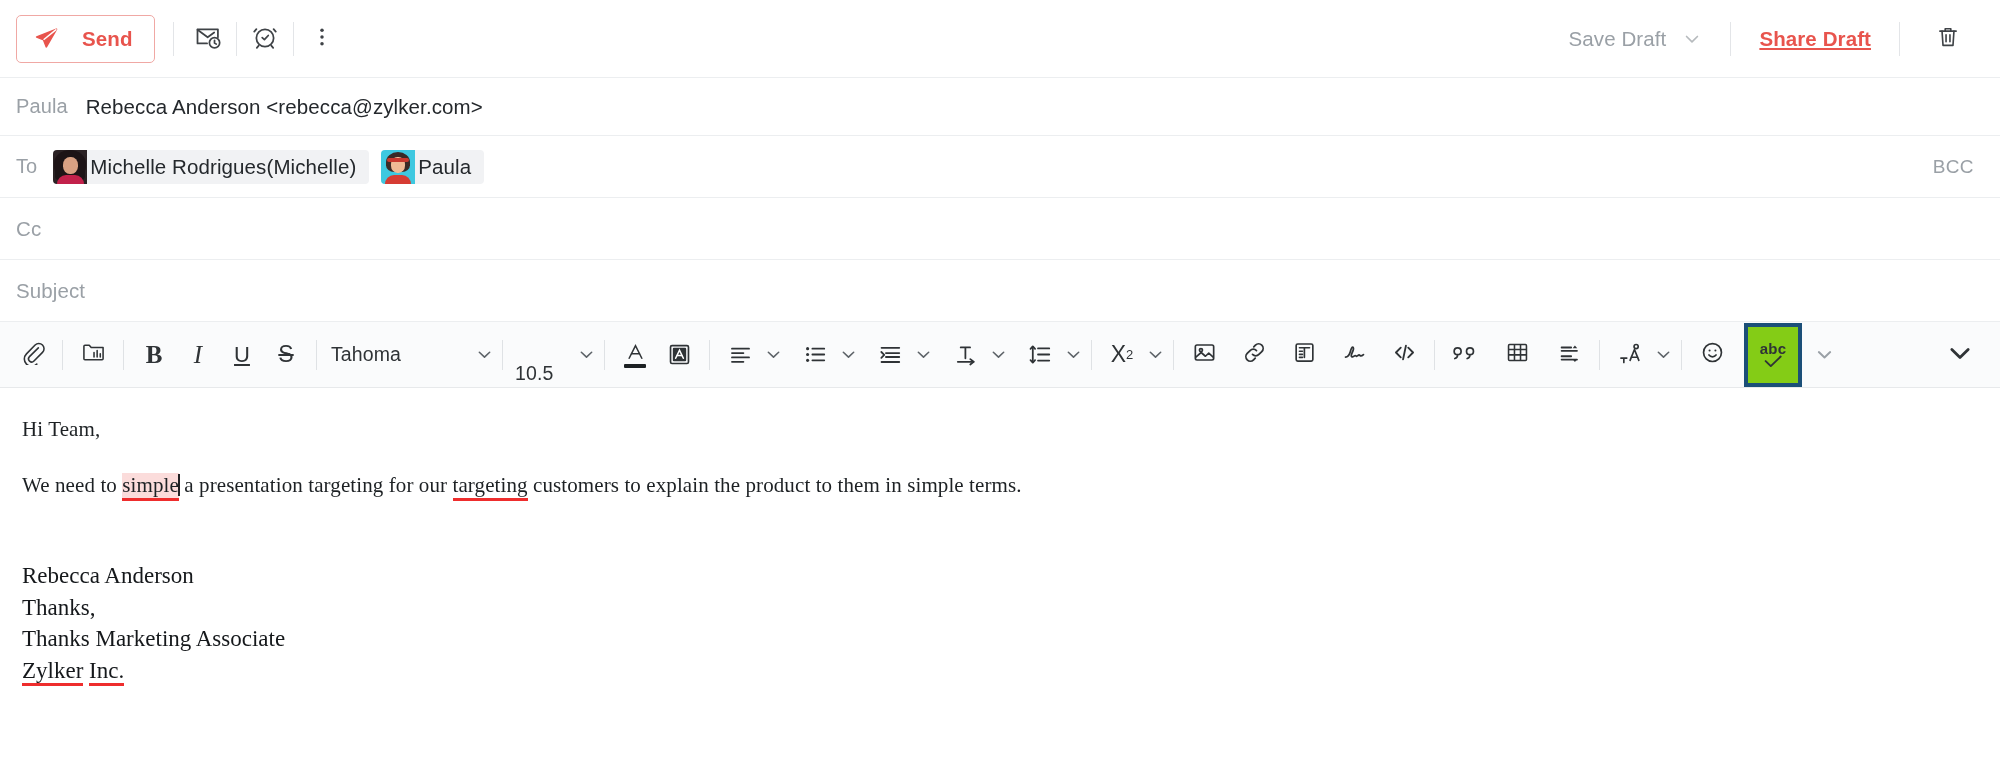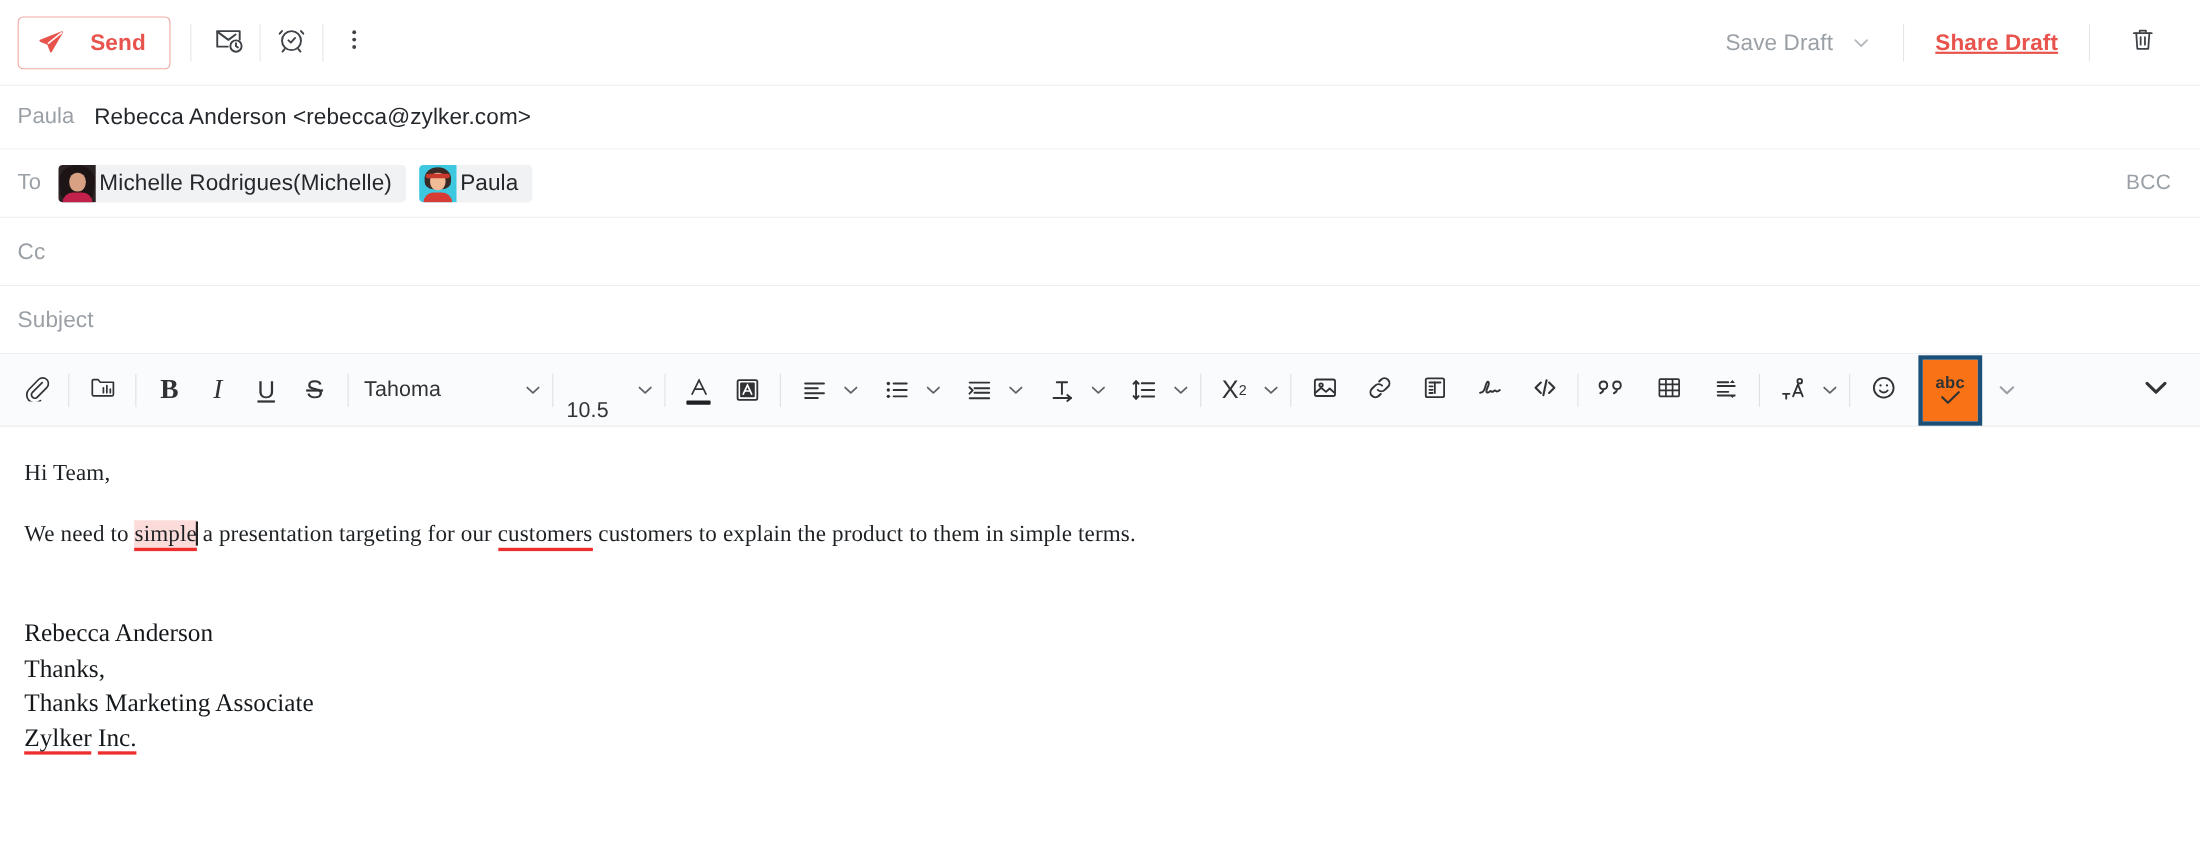--- a/index.html
+++ b/index.html
@@ -122,21 +122,21 @@
   }
   .font-size {
     font-size: 19.5px; color:#2f3336; width: 64px;
     display:flex; align-items:center; cursor:pointer; padding-left: 4px;
     letter-spacing:.1px;
     margin-top:38px;
   }
   .f-btn.selected-outline {
     outline: 4px solid #1b4f78;
     outline-offset: 0px;
-    background: #f97316;
+    background: #84cc16;
     height: 56px;
     min-width: 50px;
     border-radius:0;
   }
   .fmt-expand { margin-left:auto; padding-right: 8px; color:#2f3336; cursor:pointer; display:flex; }
 
   
   .body-area {
     flex: 1 1 auto; position: relative;
     background: #fff;
@@ -607,21 +607,21 @@
       </span>
     </div>
 
   </div>
 
   <div class="body-area">
 
     <div class="p-sans line-greet">Hi Team,</div>
 
     <div class="p-sans line-main">
-      <span>We need to </span><span class="misspell active"><span>simple</span></span><span class="caret"></span><span> a presentation targeting for our </span><span class="misspell"><span>customers</span></span><span> customers to explain the product to them in simple terms.</span>
+      <span>We need to </span><span class="misspell active"><span>simple</span></span><span class="caret"></span><span> a presentation targeting for our </span><span class="misspell"><span>targeting</span></span><span> customers to explain the product to them in simple terms.</span>
     </div>
 
     <div class="sig">
       <div>Rebecca Anderson</div>
       <div>Thanks,</div>
       <div>Thanks Marketing Associate</div>
       <div>
         <span class="ul-err">Zylker</span>
         <span> </span><span class="ul-err">Inc.</span>
       </div>

